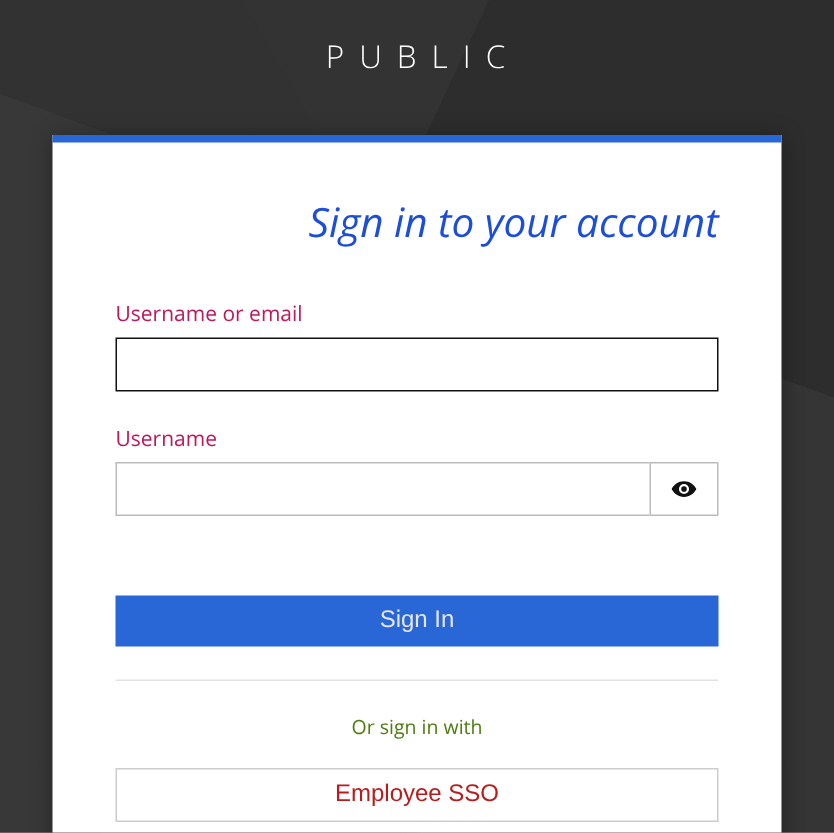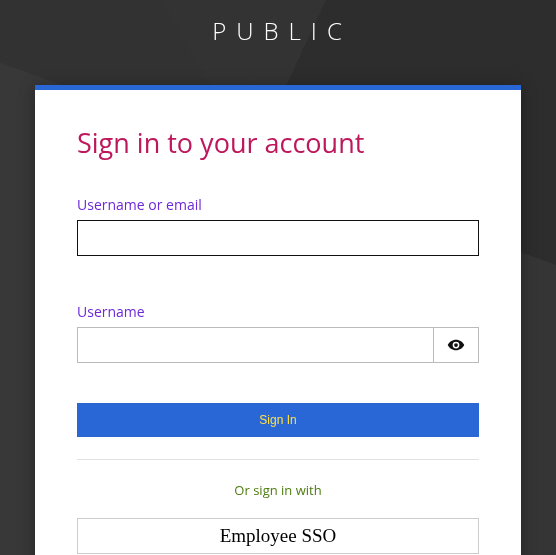--- a/index.html
+++ b/index.html
@@ -19,48 +19,48 @@
       background:
         linear-gradient(115deg, rgba(70,70,70,0.25) 0 40%, transparent 40%),
         linear-gradient(200deg, rgba(20,20,20,0.25) 0 35%, transparent 35%),
         linear-gradient(60deg, transparent 0 55%, rgba(60,60,60,0.2) 55%),
         #333;
     }
     .brand {
       position: relative;
       text-align: center;
       color: #fff;
-      font-size: 24px;
+      font-size: 21px;
       font-weight: 300;
       letter-spacing: 10px;
-      padding-top: 14px;
+      padding-top: 24px;
       padding-left: 8px;
     }
     .card {
       position: relative;
       width: 486px;
       margin: 38px auto 0;
       background: #fff;
       border-top: 5px solid #2a67d6;
       box-shadow: 0 2px 14px rgba(0,0,0,0.35);
       padding: 34px 42px 30px;
     }
     .card h1 {
-      text-align: left;
+      text-align: right;
       font-size: 27px;
       font-weight: 400;
-      color: #be185d;
+      color: #1d4ed8;
       margin-bottom: 34px;
+      font-style: italic;
     }
     .field-label {
       display: block;
       font-size: 14px;
-      color: #6d28d9;
+      color: #be185d;
       margin-bottom: 6px;
-      margin-top: 24px;
     }
     .text-input {
       width: 100%;
       height: 36px;
       border: 1px solid #bbb;
       padding: 0 10px;
       font-size: 15px;
       outline: none;
     }
     .text-input.focused {
@@ -85,45 +85,45 @@
       cursor: pointer;
     }
     .eye-btn svg { width: 18px; height: 18px; fill: #111; }
     .gap1 { height: 22px; }
     .gap2 { height: 40px; }
     .signin-btn {
       width: 100%;
       height: 34px;
       border: none;
       background: #2a67d6;
-      color: #fde047;
-      font-size: 12px;
+      color: #e5e5e5;
+      font-size: 16px;
       font-weight: 400;
       cursor: pointer;
+      margin-top: 13px;
     }
     .divider {
       border-top: 1px solid #e2e2e2;
       margin-top: 22px;
       padding-top: 18px;
       text-align: center;
     }
     .divider-text {
       font-size: 13px;
       color: #4d7c0f;
     }
     .sso-btn {
       width: 100%;
       height: 36px;
       margin-top: 18px;
       background: #fff;
       border: 1px solid #ccc;
-      font-size: 19px;
-      color: #000000;
+      font-size: 16px;
+      color: #b91c1c;
       cursor: pointer;
-      font-family: Liberation Serif, serif;
     }
   </style>
 </head>
 <body>
 
 <div class="bg-poly"></div>
 
 <div class="brand">PUBLIC</div>
 
 <div class="card">

